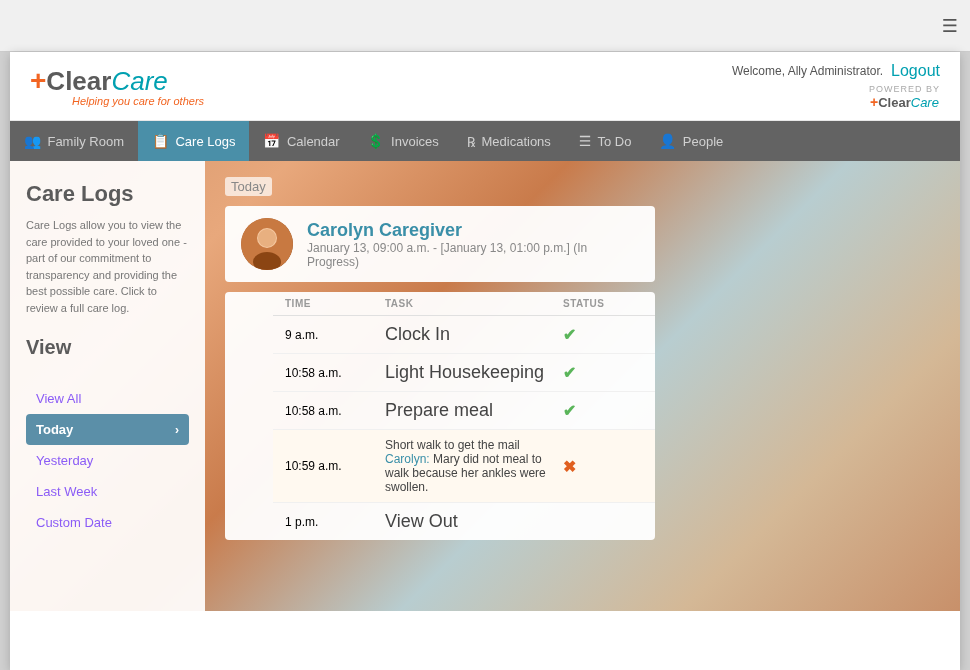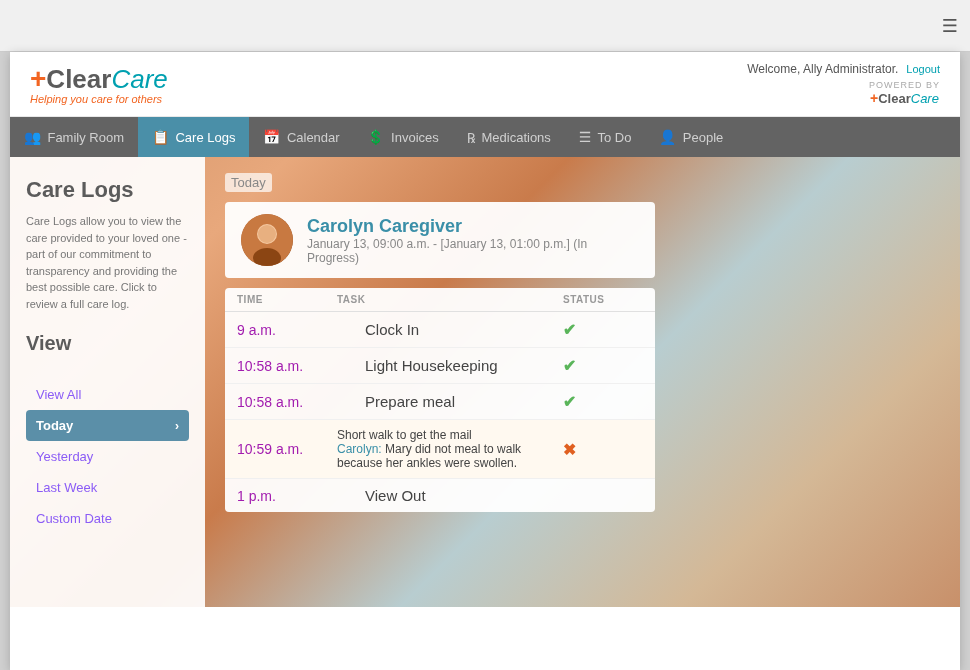--- a/index.html
+++ b/index.html
@@ -64,33 +64,34 @@
     .logo-care {
       color: #00a0b0;
       font-size: 26px;
       font-style: italic;
     }
     .logo-tagline {
       color: #f26522;
       font-size: 11px;
       font-style: italic;
       margin-top: -2px;
+      margin-left: 42px;
     }
     .header-right {
       display: flex;
       flex-direction: column;
       align-items: flex-end;
     }
     .welcome-text {
       font-size: 12px;
       color: #555;
     }
     .logout-link {
       color: #00a0b0;
-      font-size: 11px;
+      font-size: 16px;
       cursor: pointer;
       text-decoration: none;
     }
     .powered-by {
       display: flex;
       flex-direction: column;
       align-items: center;
       margin-top: 4px;
     }
     .powered-by-text {
@@ -258,20 +259,21 @@
       font-size: 12px;
       color: #888;
     }
 
     
     .task-table {
       background: rgba(255,255,255,0.95);
       border-radius: 4px;
       overflow: hidden;
       max-width: 430px;
+      padding-left: 48px;
     }
     .task-table-header {
       display: grid;
       grid-template-columns: 100px 1fr 80px;
       padding: 6px 12px;
       border-bottom: 1px solid #e0e0e0;
     }
     .task-table-header span {
       font-size: 10px;
       color: #999;
@@ -283,27 +285,26 @@
       display: grid;
       grid-template-columns: 100px 1fr 80px;
       padding: 8px 12px;
       border-bottom: 1px solid #f0f0f0;
       align-items: center;
     }
     .task-row.highlighted {
       background: #fff9f0;
     }
     .task-time {
-      font-size: 14px;
-      color: #a21caf;
+      font-size: 12px;
+      color: #000000;
     }
     .task-name {
-      font-size: 15px;
+      font-size: 18px;
       color: #444;
-      margin-left: 28px;
     }
     .task-note {
       font-size: 12px;
       color: #444;
     }
     .task-note-caregiver {
       font-weight: normal;
       color: #3a8fa8;
     }
     .task-status {

